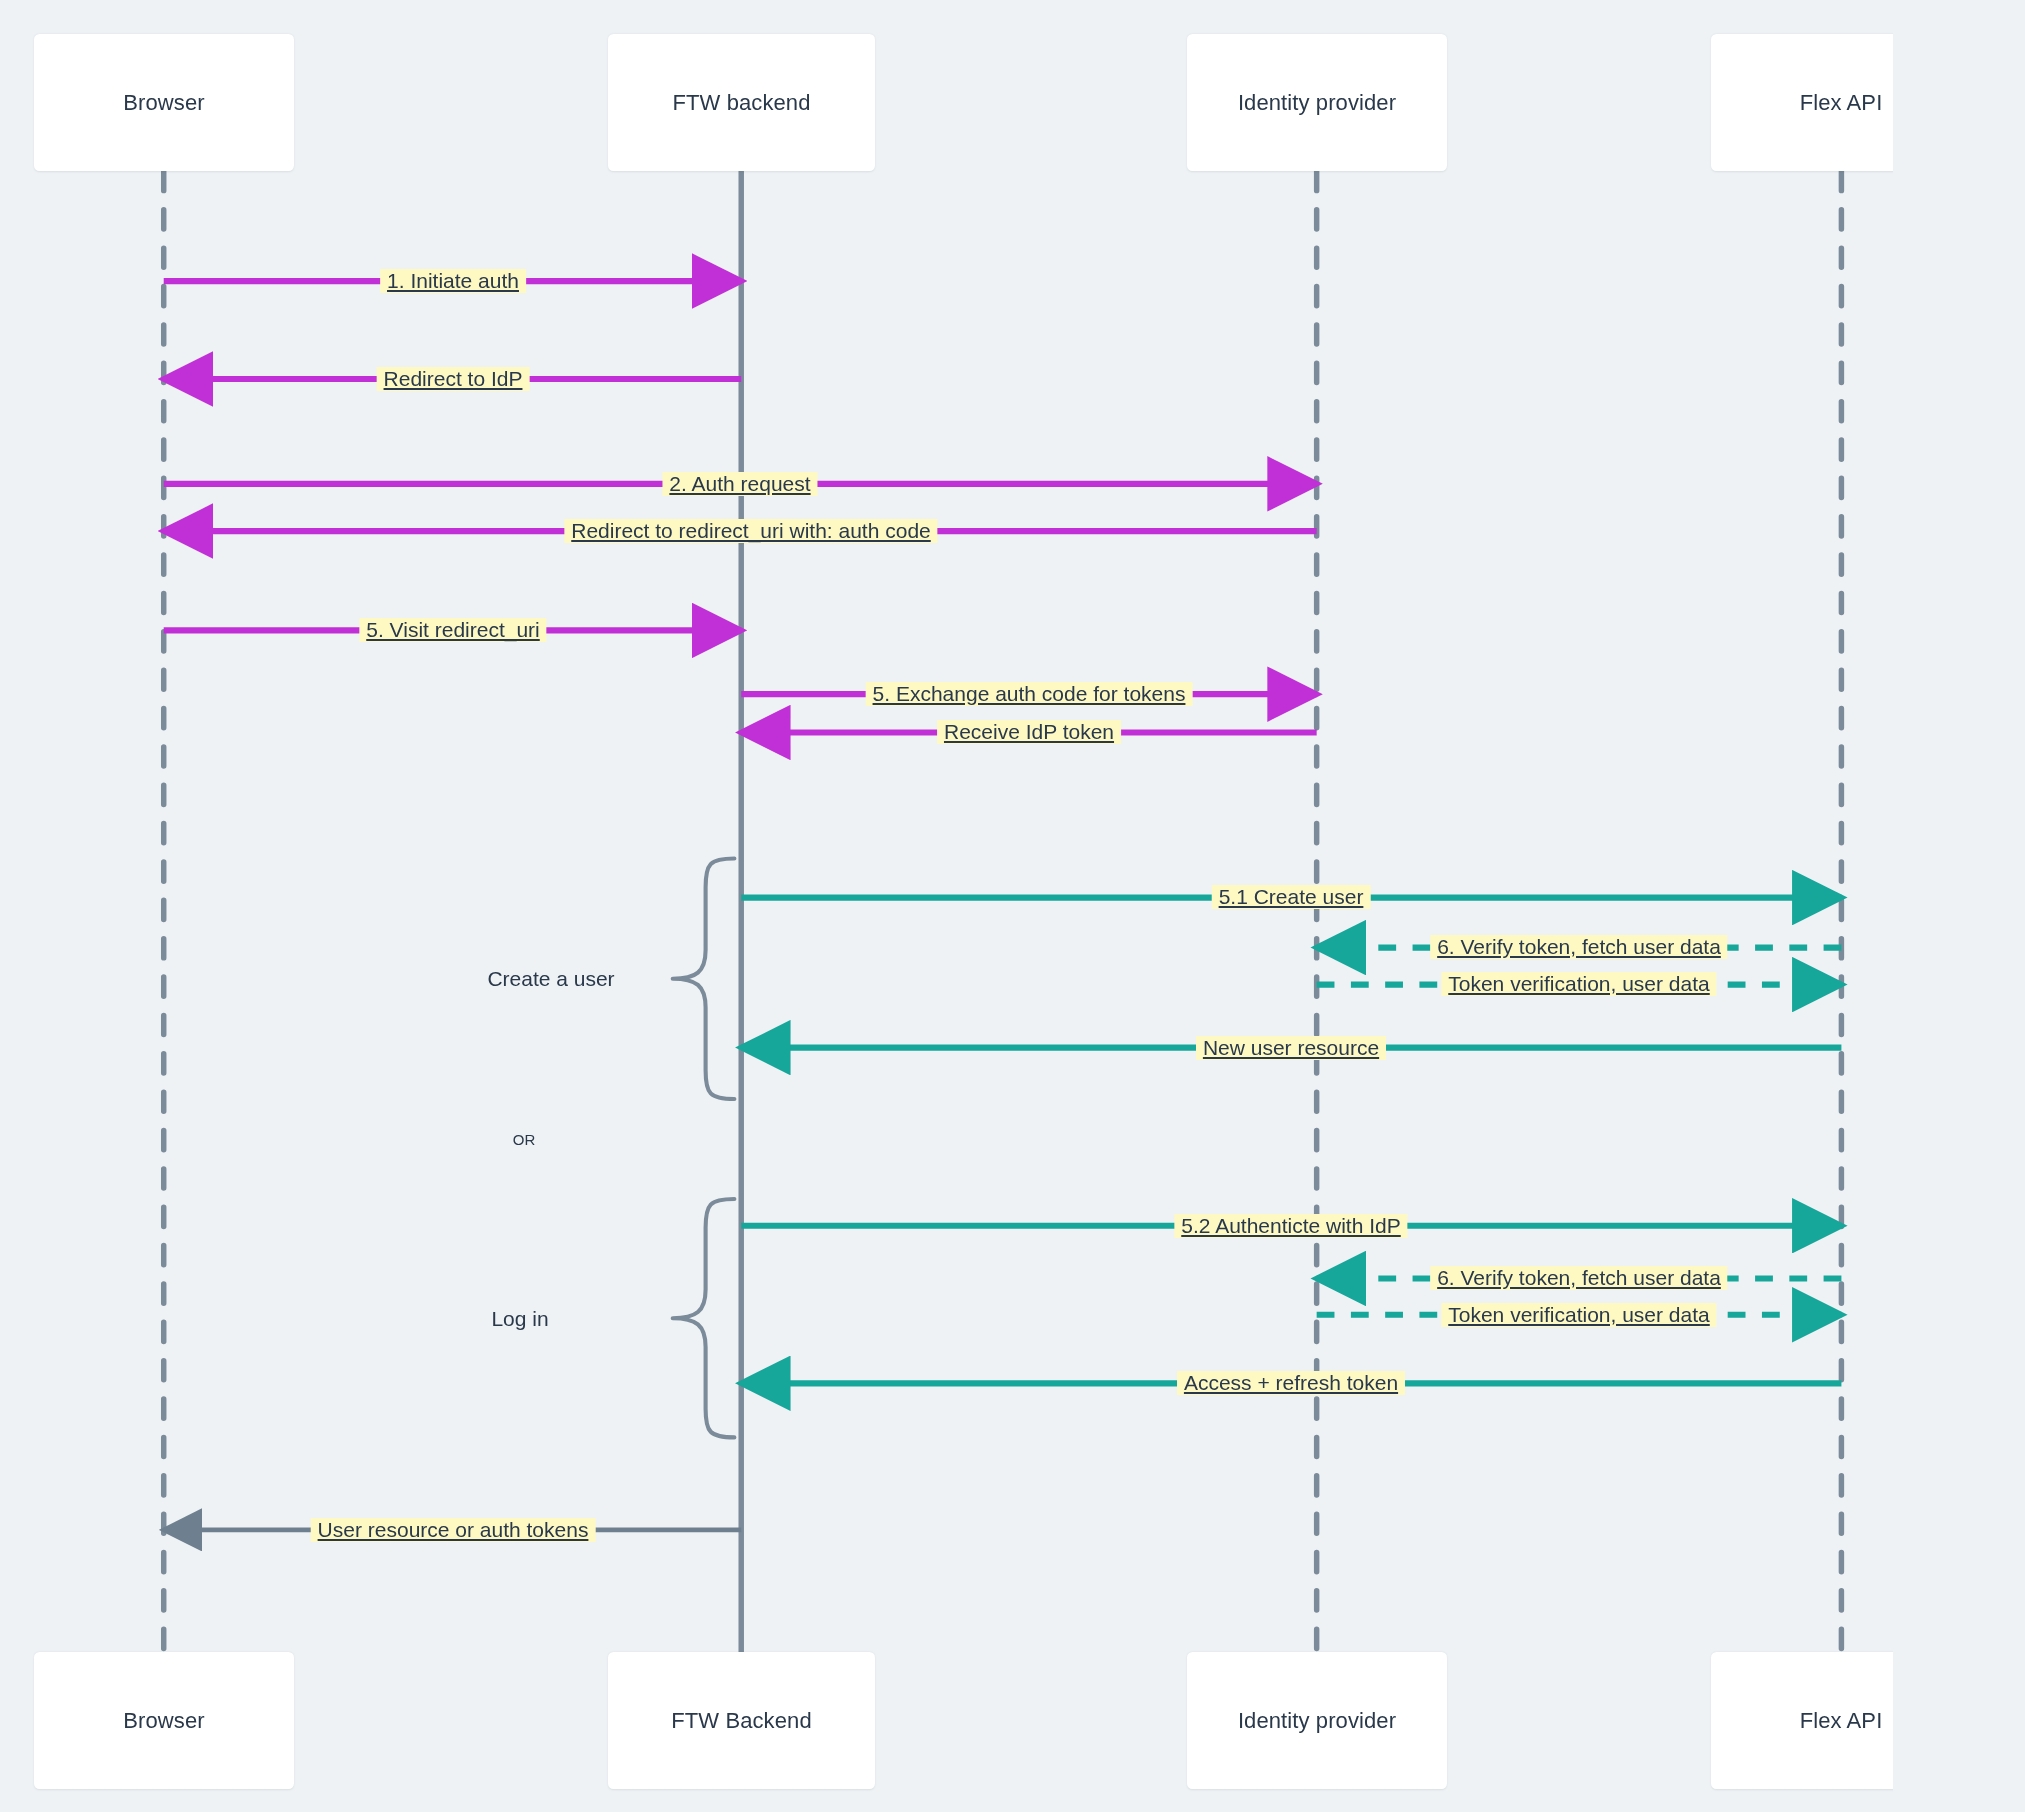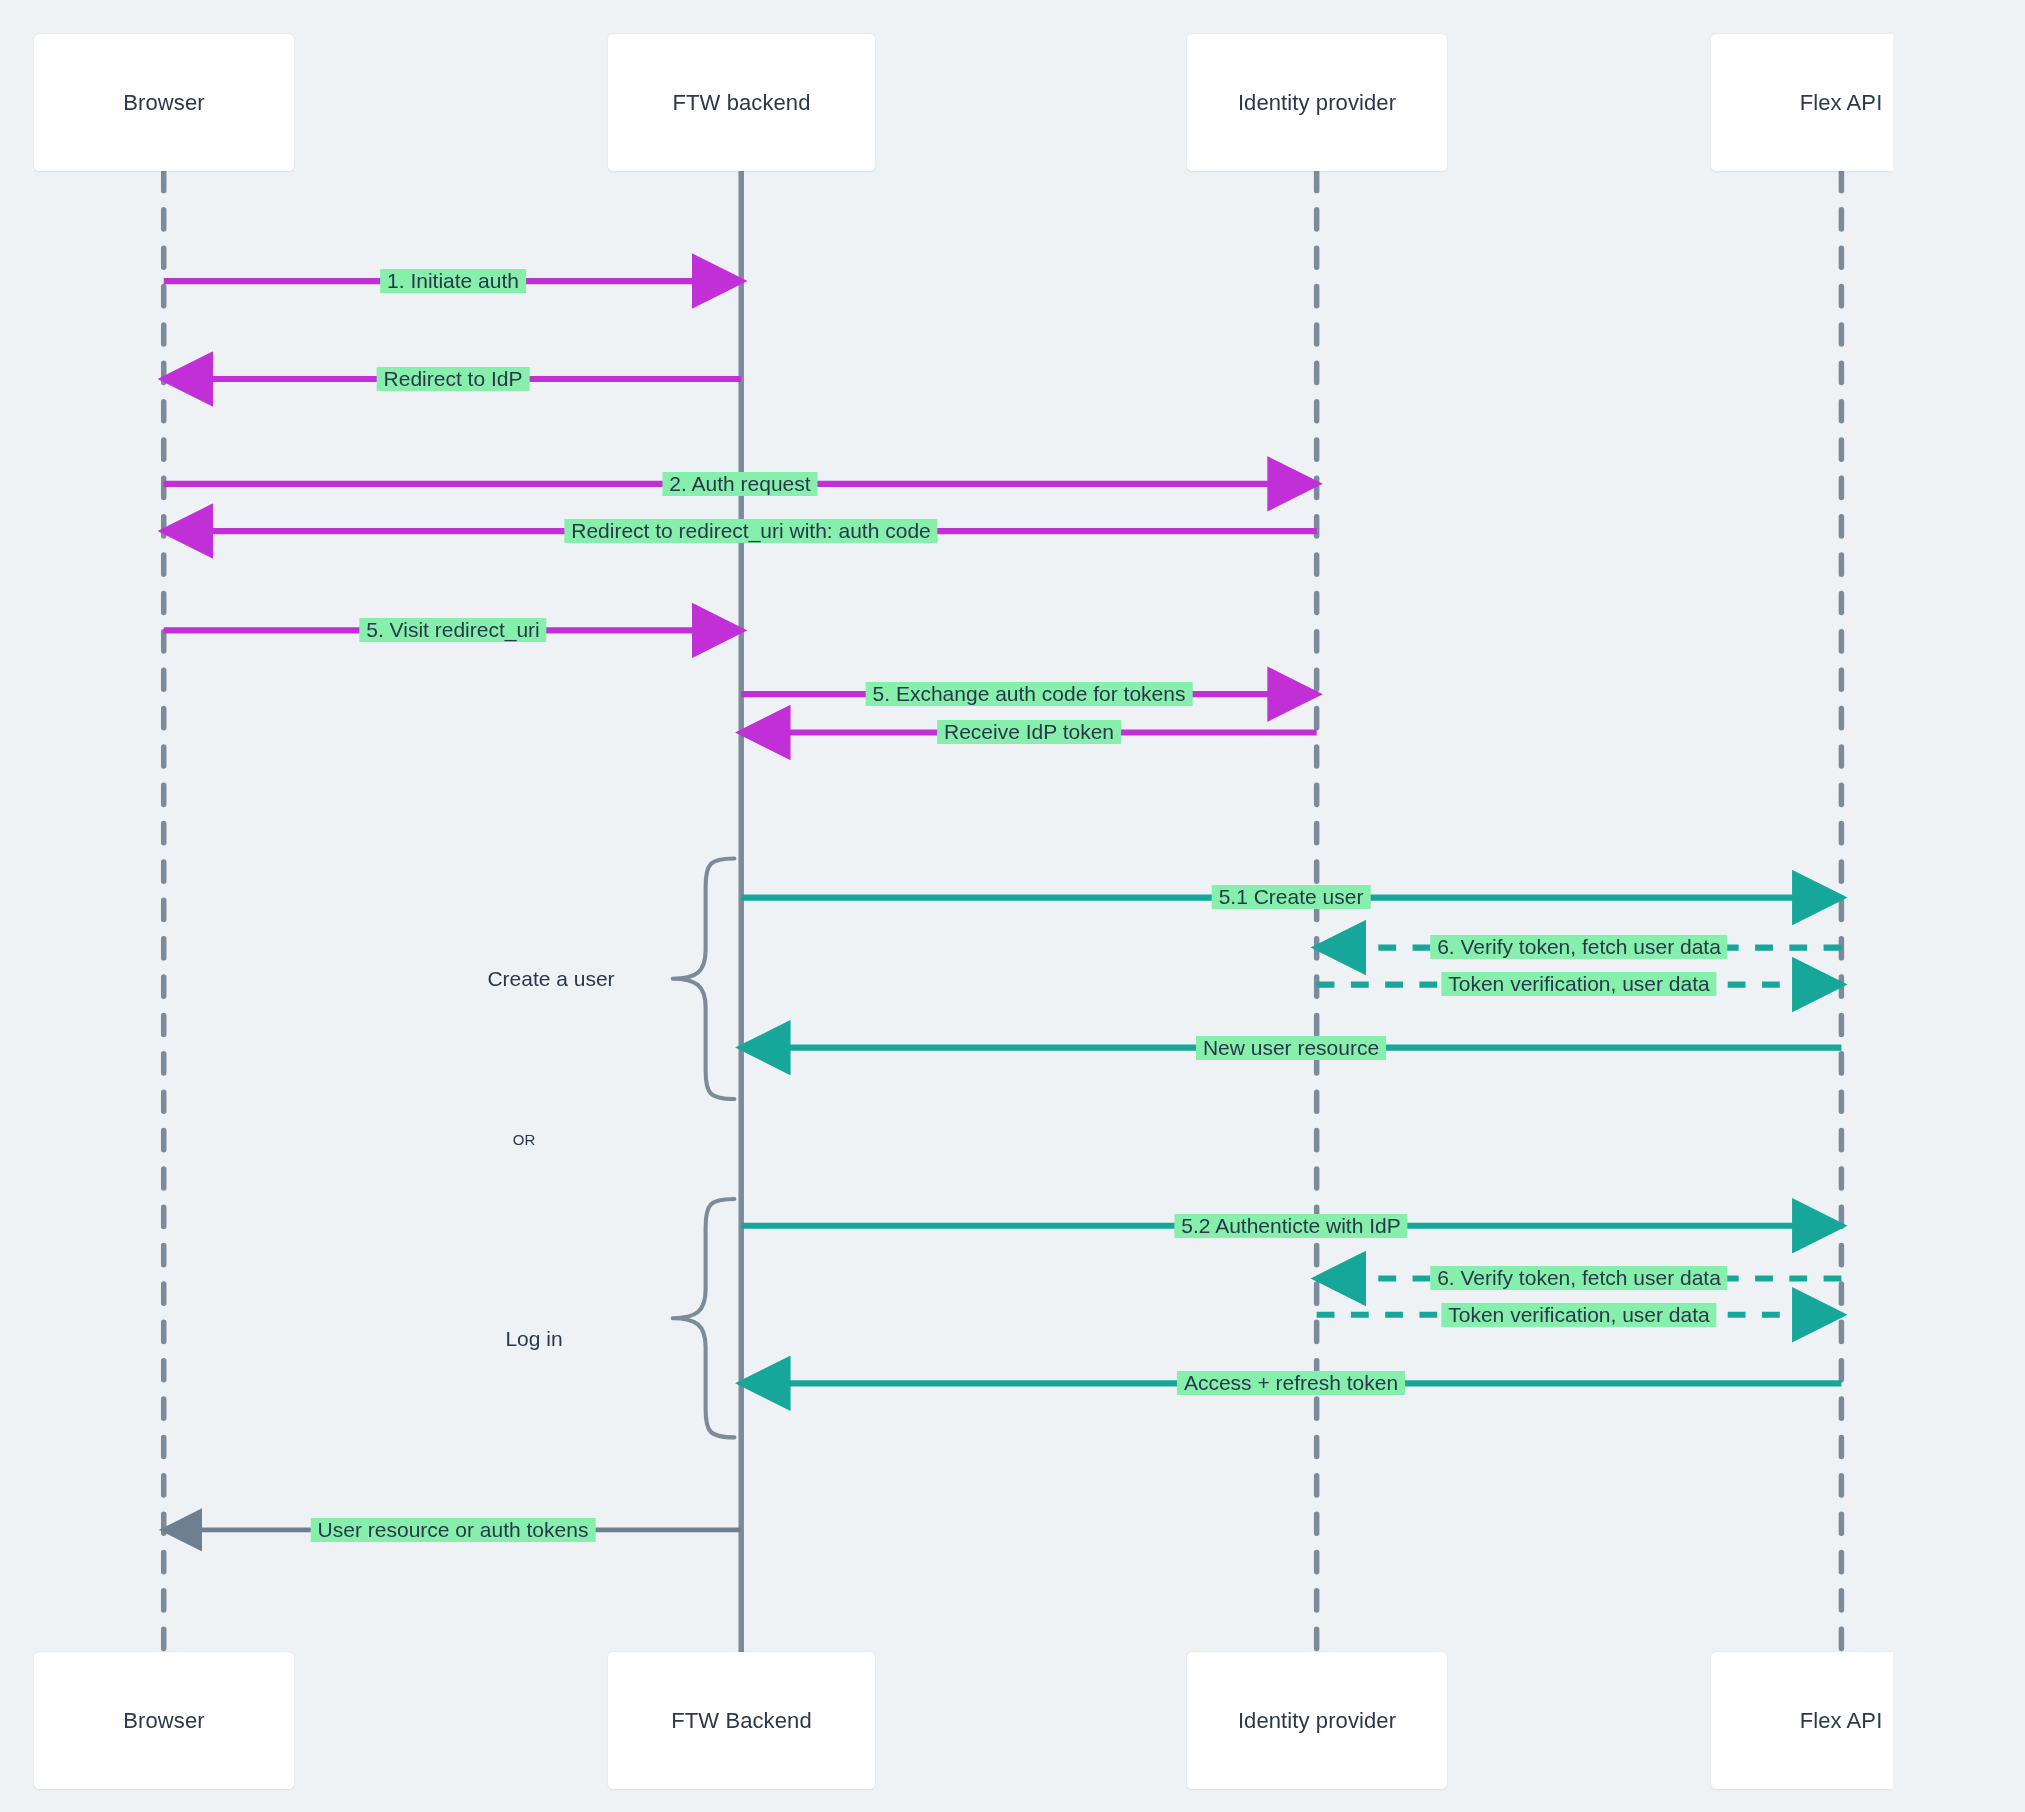--- a/index.html
+++ b/index.html
@@ -36,24 +36,25 @@
     color: #29384a;
     font-family: "Liberation Sans", "DejaVu Sans", sans-serif;
     letter-spacing: 0.1px;
     white-space: nowrap;
   }
   .msg-label {
     position: absolute;
     transform: translate(-50%, -50%);
     font-size: 21px;
     color: #29384a;
-    background: #86efac;
+    background: #fef9c3;
     padding: 0 6.9px;
     white-space: nowrap;
     font-family: "Liberation Sans", "DejaVu Sans", sans-serif;
+    text-decoration: underline;
   }
   .group-label {
     position: absolute;
     transform: translate(-50%, -50%);
     font-size: 21px;
     color: #29384a;
     white-space: nowrap;
     font-family: "Liberation Sans", "DejaVu Sans", sans-serif;
   }
   .or-label {
@@ -156,18 +157,18 @@
       <div class="msg-label" style="left: 1291px; top: 1048px;">New user resource</div>
       <div class="msg-label" style="left: 1291px; top: 1226px;">5.2 Authenticte with IdP</div>
       <div class="msg-label" style="left: 1579px; top: 1278px;">6. Verify token, fetch user data</div>
       <div class="msg-label" style="left: 1579px; top: 1315px;">Token verification, user data</div>
       <div class="msg-label" style="left: 1291px; top: 1383px;">Access + refresh token</div>
       <div class="msg-label" style="left: 453px; top: 1530px;">User resource or auth tokens</div>
     </div>
 
   <div id="group-labels">
       <div class="group-label" style="left: 517px; top: 979px; margin-left: 34px;">Create a user</div>
-      <div class="group-label" style="left: 534px; top: 1319px; margin-top: 20px;">Log in</div>
+      <div class="group-label" style="left: 520px; top: 1319px;">Log in</div>
       <div class="or-label" style="left: 524px; top: 1139px;">OR</div>
     </div>
 
 </div>
 
 
 </body></html>

